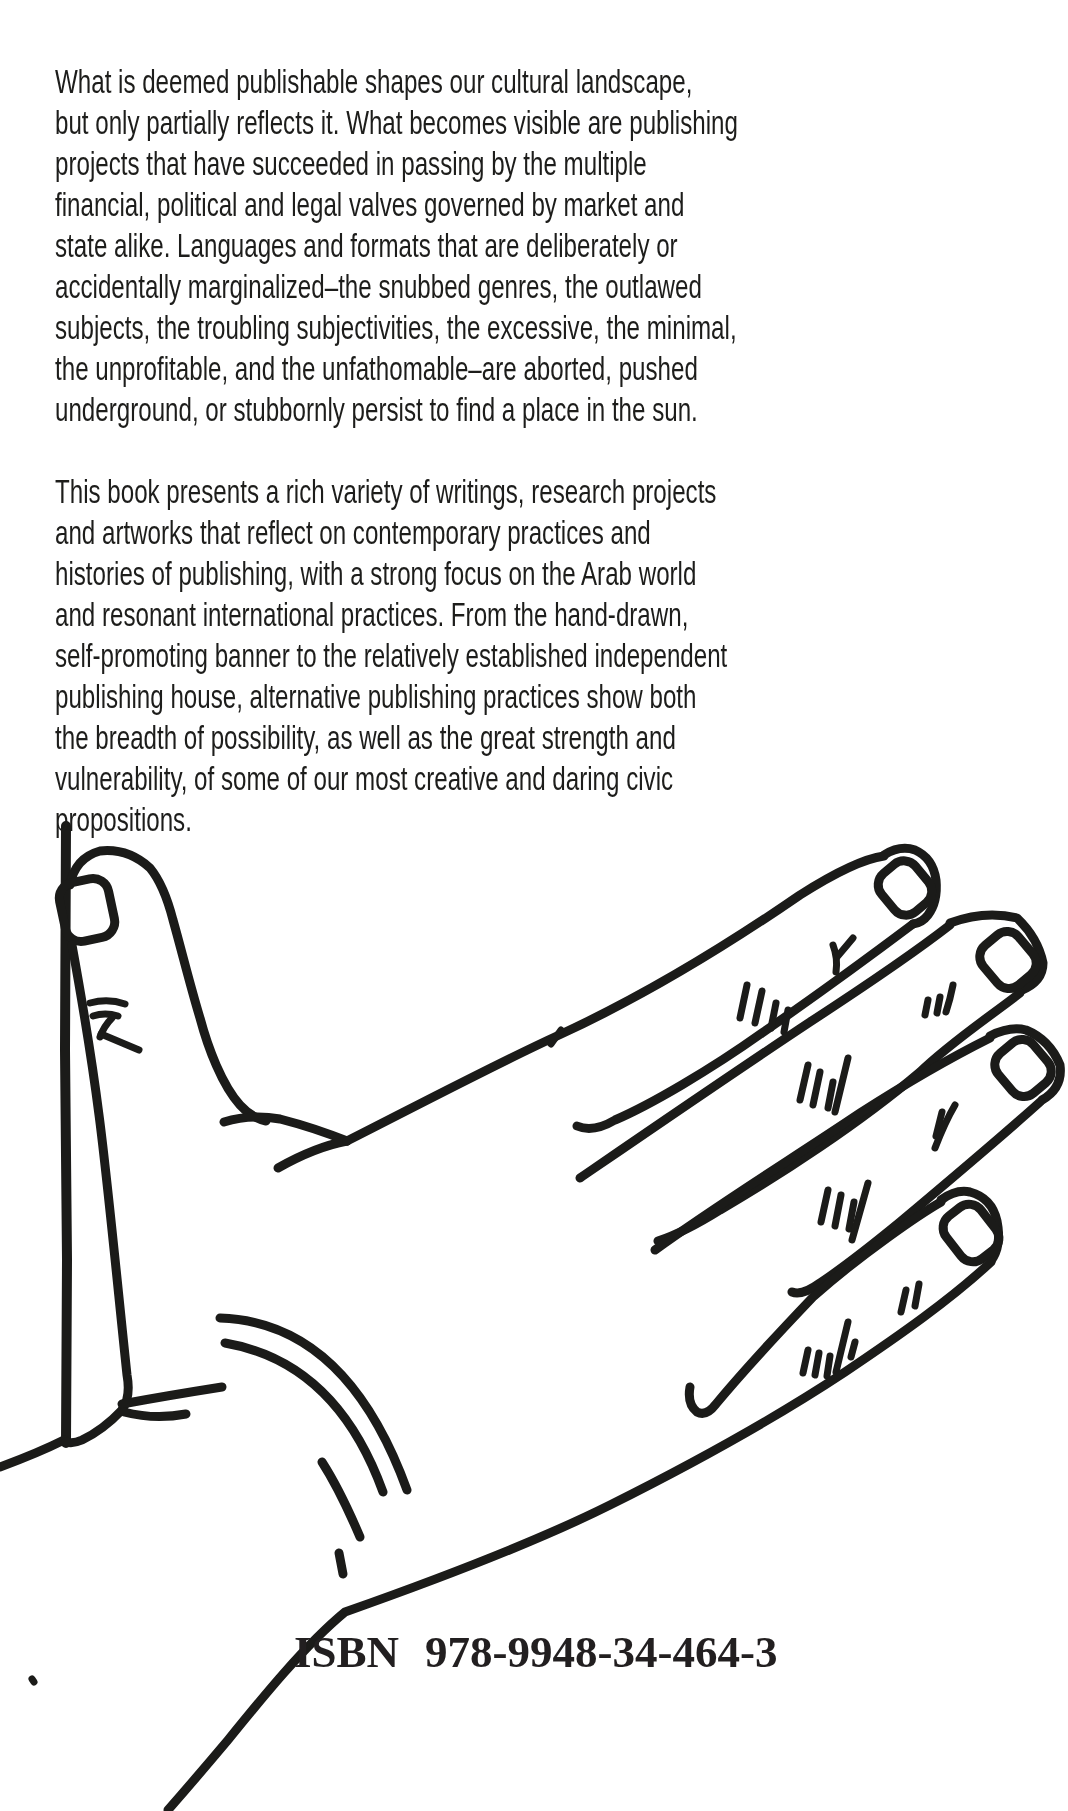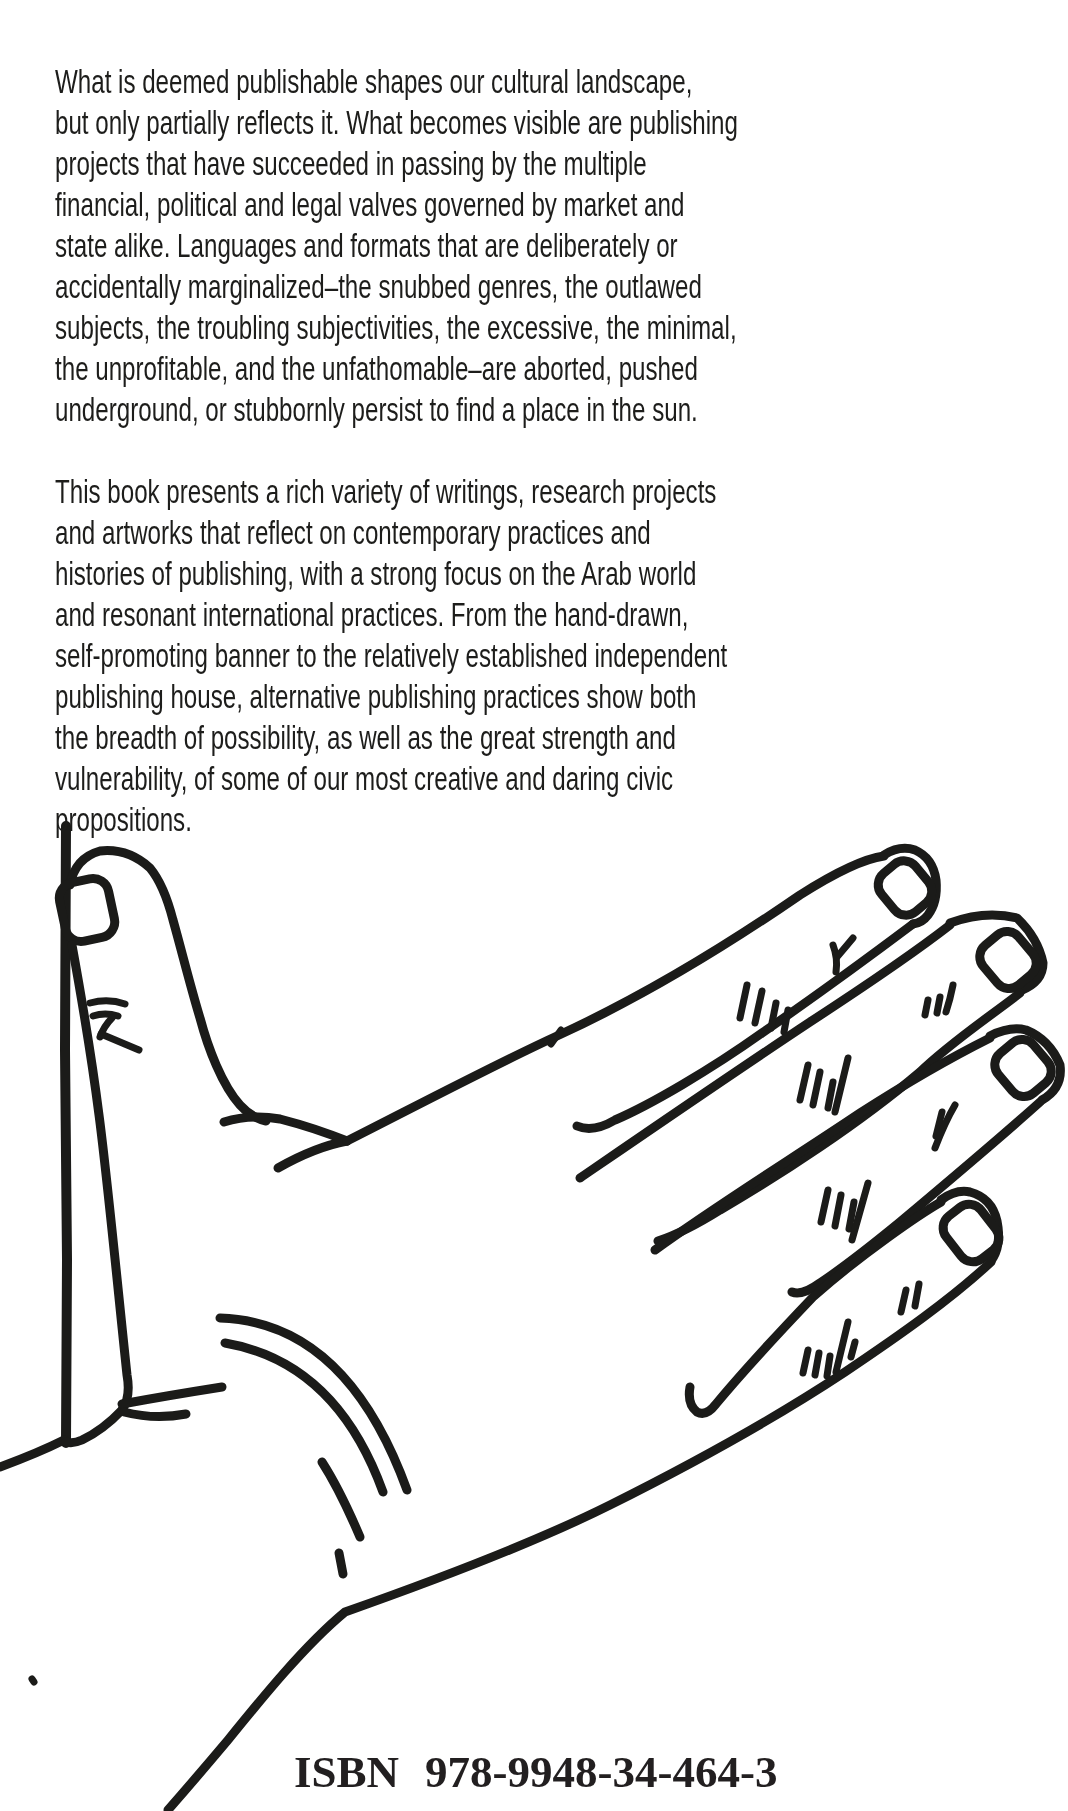--- a/index.html
+++ b/index.html
@@ -12,21 +12,21 @@
   .copy{
     position:absolute;left:55px;top:61px;
     font-size:34px;line-height:41px;font-weight:400;
     letter-spacing:0px;color:#1d1d1b;
     transform:scaleX(0.71);transform-origin:0 0;
     width:1200px;
   }
   .para{margin:0 0 41px 0;}
   .para .line{white-space:nowrap;}
   .isbn{
-    position:absolute;left:294px;top:1746px;
+    position:absolute;left:294px;top:1626px;
     font-family:"Liberation Serif", serif;font-weight:700;
     font-size:45px;color:#221f20;white-space:nowrap;
   }
   .isbn .num{margin-left:26px;}
   svg.hand{position:absolute;left:0;top:0;width:1068px;height:1811px;}
   svg.hand path, svg.hand rect, svg.hand line{
     fill:none;stroke:#1b1b19;stroke-linecap:round;stroke-linejoin:round;
   }
   .w9{stroke-width:9px;} .w10{stroke-width:10px;} .w7{stroke-width:7px;}
 </style>

